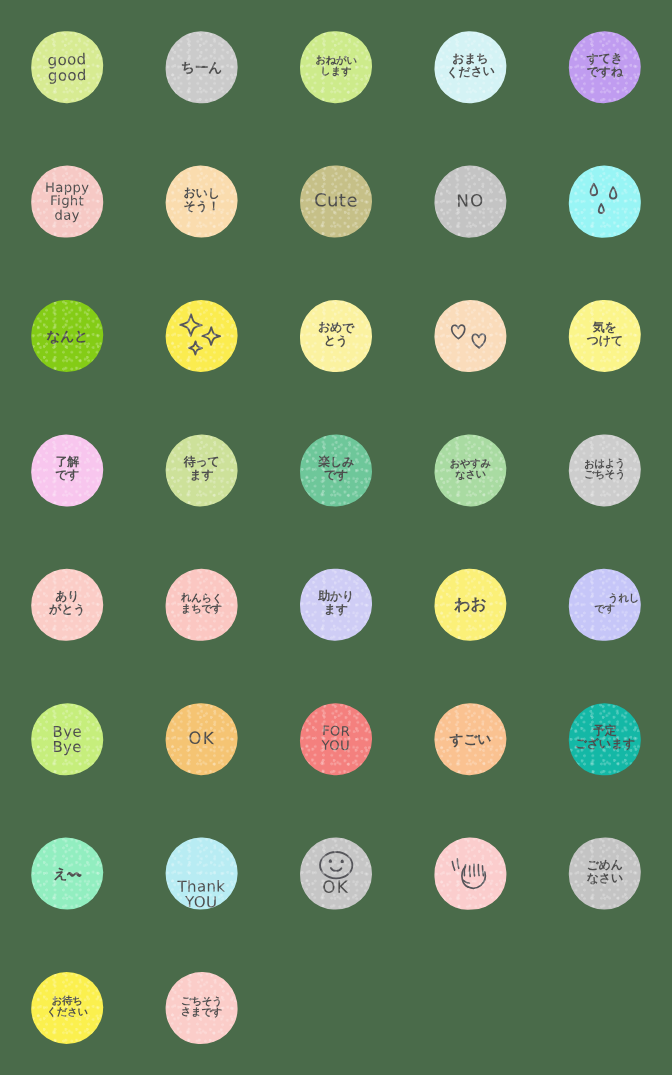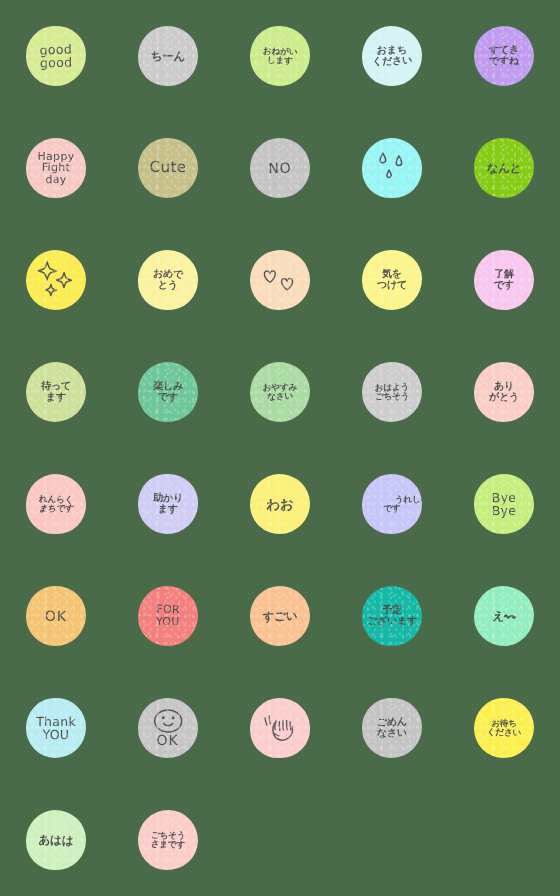--- a/index.html
+++ b/index.html
@@ -114,20 +114,26 @@
       </div>
     </div>
     <div class="cell">
       <div class="emoji noise s-lat3" style="background: rgb(246, 201, 197); border-radius: 51% 51% 51% 47% / 51% 51% 49% 49%; transform: rotate(0deg);">
         <span class="txt" style="transform: rotate(0deg);">Happy</span>
         <span class="txt" style="transform: rotate(0.9deg);">Fight</span>
         <span class="txt" style="transform: rotate(-0.9deg);">day</span>
       </div>
     </div>
     <div class="cell">
+      <div class="emoji noise s-jp2" style="background: rgb(250, 220, 174); border-radius: 48% 52% 50% 50% / 52% 48%; transform: rotate(0.7deg);">
+        <span class="txt" style="transform: rotate(0.9deg);">おいし</span>
+        <span class="txt" style="transform: rotate(-0.9deg);">そう！</span>
+      </div>
+    </div>
+    <div class="cell">
       <div class="emoji noise s-lat1" style="background: rgb(198, 192, 136); border-radius: 49% 50% 52% 49% / 50% 49% 51% 50%; transform: rotate(1.4deg);">
         <span class="txt" style="transform: rotate(-0.9deg);">Cute</span>
       </div>
     </div>
     <div class="cell">
       <div class="emoji noise s-num" style="background: rgb(196, 196, 196); border-radius: 50% 51% 51% 48% / 51% 50% 50% 49%; transform: rotate(-1.4deg);">
         <span class="txt" style="transform: rotate(0deg);">NO</span>
       </div>
     </div>
     <div class="cell">
@@ -211,21 +217,21 @@
     </div>
     <div class="cell">
       <div class="emoji noise s-jp2" style="background: rgb(251, 205, 199); border-radius: 50% 51% 51% 48% / 51% 50% 50% 49%; transform: rotate(0deg);">
         <span class="txt" style="transform: rotate(0deg);">あり</span>
         <span class="txt" style="transform: rotate(0.9deg);">がとう</span>
       </div>
     </div>
     <div class="cell">
       <div class="emoji noise s-jp3" style="background: rgb(251, 199, 194); border-radius: 51% 52% 50% 47% / 52% 51% 49% 48%; transform: rotate(0.7deg);">
         <span class="txt" style="transform: rotate(0.9deg);">れんらく</span>
-        <span class="txt" style="transform: rotate(-0.9deg); font-style: italic;">まちです</span>
+        <span class="txt" style="transform: rotate(-0.9deg);">まちです</span>
       </div>
     </div>
     <div class="cell">
       <div class="emoji noise s-jp2" style="background: rgb(207, 205, 245); border-radius: 48% 50% 52% / 50% 48% 52% 50%; transform: rotate(1.4deg);">
         <span class="txt" style="transform: rotate(-0.9deg);">助かり</span>
         <span class="txt" style="transform: rotate(0deg);">ます</span>
       </div>
     </div>
     <div class="cell">
       <div class="emoji noise s-jp4" style="background: rgb(251, 240, 120); border-radius: 49% 51% 51% 49% / 51% 49%; transform: rotate(-1.4deg);">
@@ -265,21 +271,21 @@
         <span class="txt" style="transform: rotate(0deg);">予定</span>
         <span class="txt" style="transform: rotate(0.9deg);">ございます</span>
       </div>
     </div>
     <div class="cell">
       <div class="emoji noise s-jp1" style="background: rgb(146, 238, 192); border-radius: 48% 52% 50% 50% / 52% 48%; transform: rotate(0deg);">
         <span class="txt" style="transform: rotate(0.9deg);">え〰</span>
       </div>
     </div>
     <div class="cell">
-      <div class="emoji noise s-lat2" style="background: rgb(184, 236, 243); border-radius: 49% 50% 52% 49% / 50% 49% 51% 50%; transform: rotate(0.7deg);">
+      <div class="emoji noise s-lat2" style="background: rgb(184, 236, 243); border-radius: 49% 50% 52% 49% / 50% 49% 51% 50%; transform: rotate(0.7deg); justify-content: flex-end;">
         <span class="txt" style="transform: rotate(-0.9deg);">Thank</span>
         <span class="txt" style="transform: rotate(0deg);">YOU</span>
       </div>
     </div>
     <div class="cell">
       <div class="emoji noise " style="background: rgb(198, 198, 198); border-radius: 50% 51% 51% 48% / 51% 50% 50% 49%; transform: rotate(1.4deg);">
         <span style="display: flex; flex-direction: column; align-items: center;">
           <svg class="art" width="44" height="26" viewBox="0 0 44 26" fill="none" xmlns="http://www.w3.org/2000/svg">
             <ellipse cx="22" cy="13" rx="13.5" ry="11" stroke="#55555a" stroke-width="1.5"></ellipse>
             <path d="M16.5 10.2 C16.7 8.6 17.3 8.6 17.6 10.2" stroke="#55555a" stroke-width="1.7" stroke-linecap="round"></path>
@@ -314,23 +320,18 @@
         <span class="txt" style="transform: rotate(0deg);">なさい</span>
       </div>
     </div>
     <div class="cell">
       <div class="emoji noise s-jp3" style="background: rgb(251, 240, 78); border-radius: 49% 51% 51% 49% / 51% 49%; transform: rotate(0deg);">
         <span class="txt" style="transform: rotate(0deg);">お待ち</span>
         <span class="txt" style="transform: rotate(0.9deg);">ください</span>
       </div>
     </div>
     <div class="cell">
-      <div class="emoji noise s-jp1" style="background: rgb(205, 240, 189); border-radius: 50% 52% 50% 48% / 52% 50% 50% 48%; transform: rotate(0.7deg);">
-        <span class="txt" style="transform: rotate(0.9deg);">あはは</span>
-      </div>
-    </div>
-    <div class="cell">
       <div class="emoji noise s-jp3" style="background: rgb(251, 205, 201); border-radius: 51% 50% 52% 47% / 50% 51% 49% 50%; transform: rotate(1.4deg);">
         <span class="txt" style="transform: rotate(-0.9deg);">ごちそう</span>
         <span class="txt" style="transform: rotate(0deg);">さまです</span>
       </div>
     </div>
   </div>
 
 </body></html>

